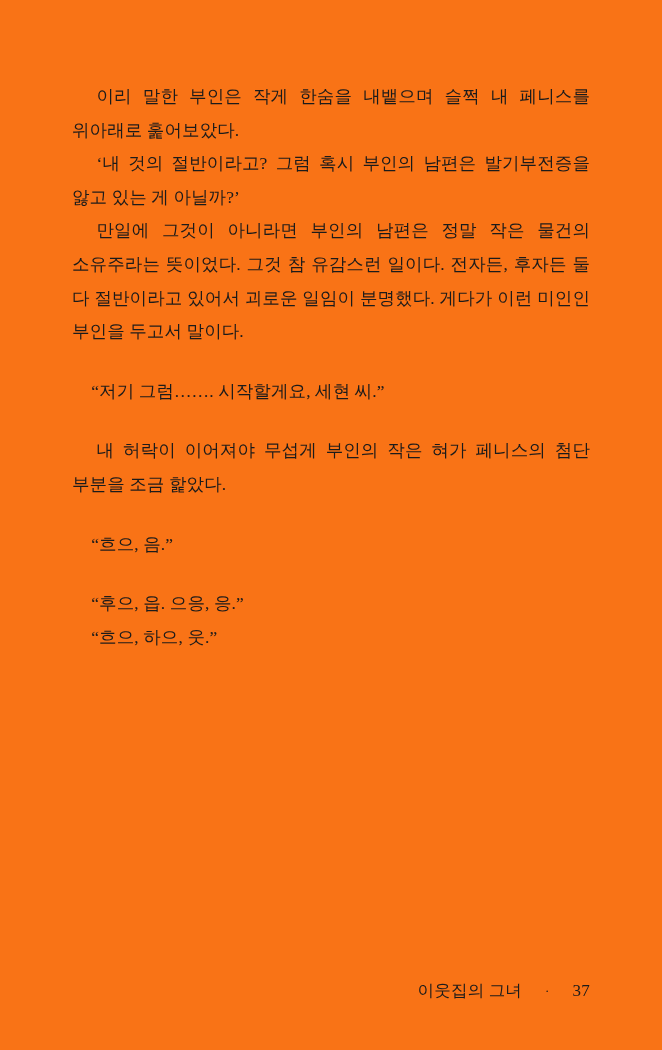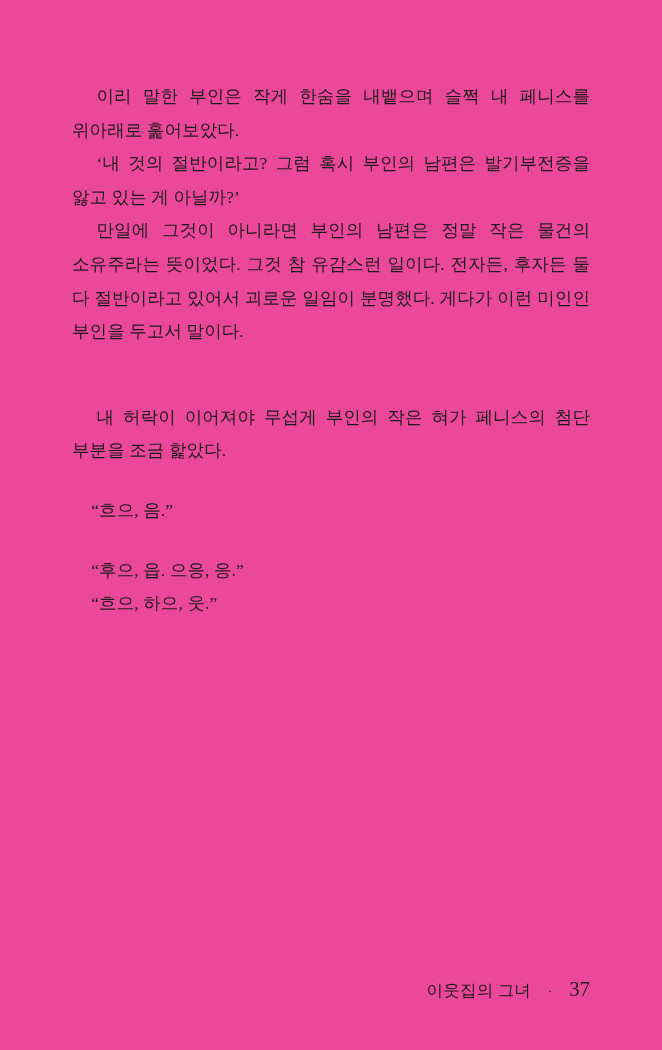--- a/index.html
+++ b/index.html
@@ -13,21 +13,21 @@
     font-family: "Liberation Serif", "DejaVu Serif", serif;
     color: #1b1b1b;
     overflow: hidden;
   }
   .page {
     position: relative;
     width: 662px;
     height: 1050px;
     box-sizing: border-box;
     padding: 80px 72px 40px 72px;
-    background: #ec4899;
+    background: #f97316;
   }
   .body-text {
     font-size: 17.5px;
     line-height: 1.92;
     text-align: justify;
     text-justify: inter-character;
     letter-spacing: 0.1px;
     word-break: keep-all;
   }
   p {
@@ -41,48 +41,49 @@
   }
   .quote-block p {
     text-indent: 1.1em;
   }
   .footer {
     position: absolute;
     right: 72px;
     bottom: 48px;
     display: flex;
     align-items: baseline;
-    gap: 17px;
+    gap: 23px;
     font-size: 16.5px;
     color: #1b1b1b;
     letter-spacing: 0.2px;
   }
   .footer-dot {
     font-size: 13px;
     position: relative;
     top: -1px;
   }
   .footer-page {
-    font-size: 20px;
+    font-size: 17px;
   }
 </style>
 </head>
 <body>
 
 <div class="page">
 
   <div class="body-text">
 
     <p class="indent">이리 말한 부인은 작게 한숨을 내뱉으며 슬쩍 내 페니스를 위아래로 훑어보았다.</p>
     <p class="indent">‘내 것의 절반이라고? 그럼 혹시 부인의 남편은 발기부전증을 앓고 있는 게 아닐까?’</p>
     <p class="indent">만일에 그것이 아니라면 부인의 남편은 정말 작은 물건의 소유주라는 뜻이었다. 그것 참 유감스런 일이다. 전자든, 후자든 둘 다 절반이라고 있어서 괴로운 일임이 분명했다. 게다가 이런 미인인 부인을 두고서 말이다.</p>
 
     <div class="gap-medium"></div>
 
     <div class="quote-block">
+      <p>“저기 그럼……. 시작할게요, 세현 씨.”</p>
     </div>
 
     <div class="gap-medium"></div>
 
     <p class="indent">내 허락이 이어져야 무섭게 부인의 작은 혀가 페니스의 첨단 부분을 조금 핥았다.</p>
 
     <div class="gap-medium"></div>
 
     <div class="quote-block">
       <p>“흐으, 음.”</p>

